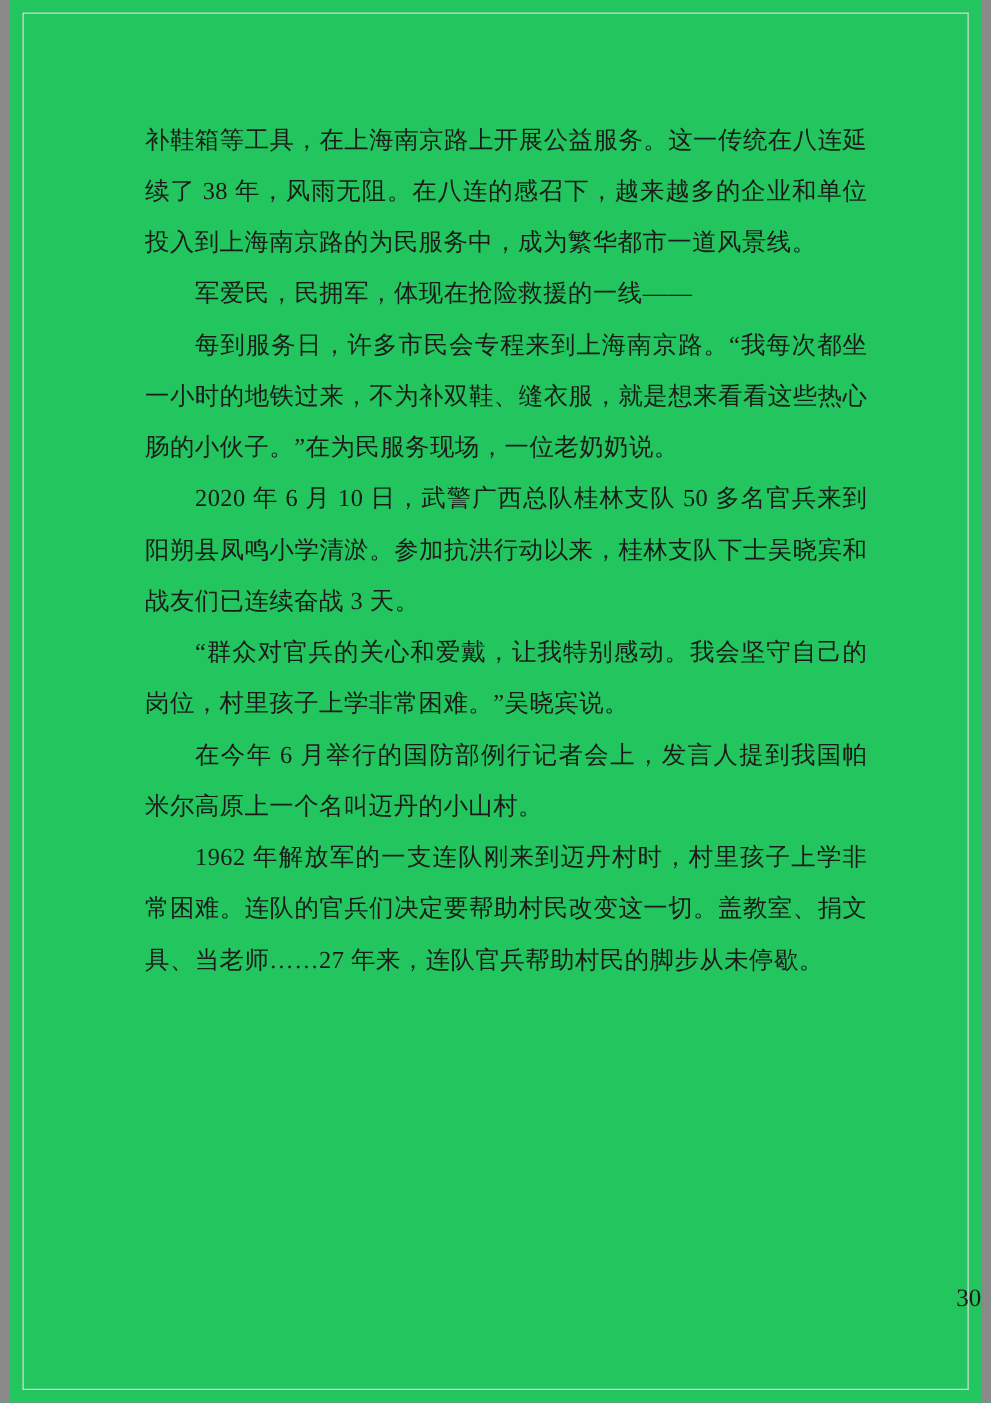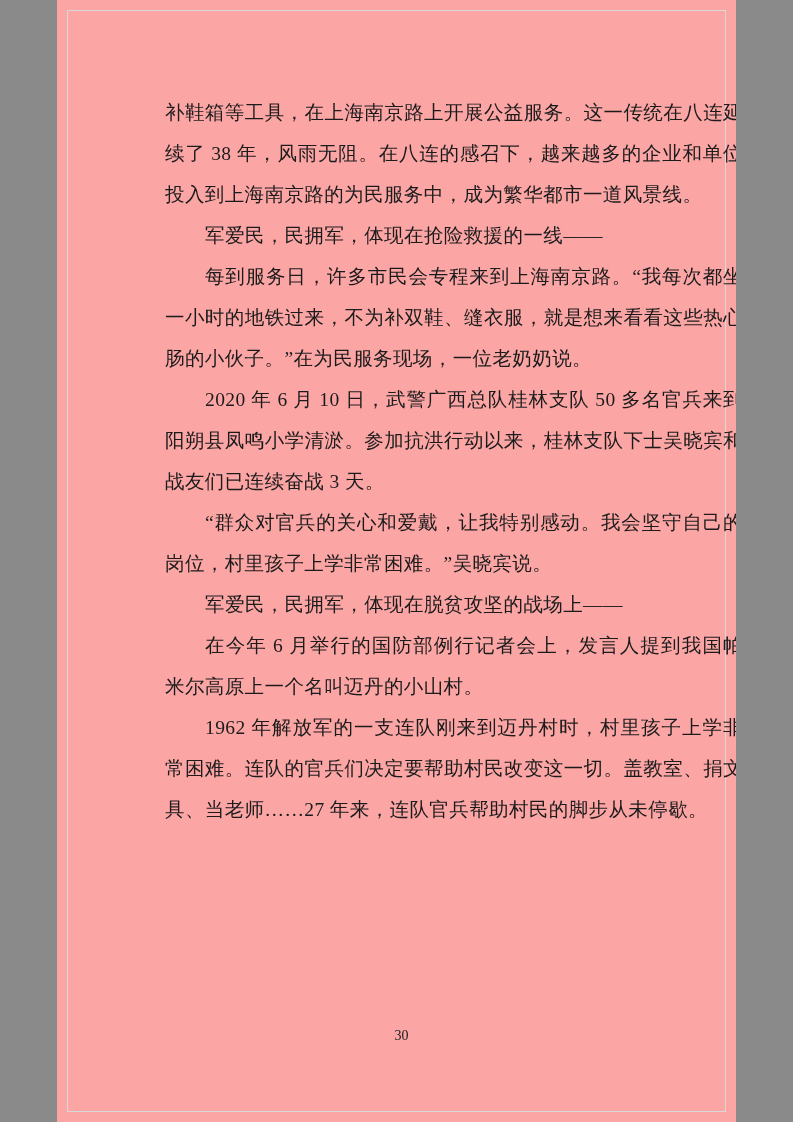--- a/index.html
+++ b/index.html
@@ -2,23 +2,23 @@
 <html><head>
 <meta charset="utf-8">
 <style>
   html, body {
     margin: 0;
     padding: 0;
     background: #8a8a8a;
   }
   .page {
     position: relative;
-    width: 679px;
+    width: 777px;
     height: 1122px;
-    background: #fca5a5;
+    background: #22c55e;
     margin: 0 auto;
     overflow: hidden;
     box-sizing: border-box;
   }
   .page-border {
     position: absolute;
     left: 10px;
     top: 10px;
     right: 10px;
     bottom: 10px;
@@ -42,38 +42,37 @@
     letter-spacing: 0.4px;
   }
   .indent {
     text-indent: 40px;
   }
   .page-number {
     position: absolute;
     left: 0;
     right: 0;
     top: 1028px;
-    text-align: center;
+    text-align: right;
     font-family: "Liberation Serif", "DejaVu Serif", serif;
-    font-size: 14px;
+    font-size: 20px;
     color: #1b1b1b;
     margin-left: 10px;
   }
 </style>
 </head>
 <body>
 
 <div class="page">
   <div class="page-border"></div>
 
   <div class="content">
     <p class="para">补鞋箱等工具，在上海南京路上开展公益服务。这一传统在八连延续了 38 年，风雨无阻。在八连的感召下，越来越多的企业和单位投入到上海南京路的为民服务中，成为繁华都市一道风景线。</p>
     <p class="para indent">军爱民，民拥军，体现在抢险救援的一线——</p>
     <p class="para indent">每到服务日，许多市民会专程来到上海南京路。“我每次都坐一小时的地铁过来，不为补双鞋、缝衣服，就是想来看看这些热心肠的小伙子。”在为民服务现场，一位老奶奶说。</p>
     <p class="para indent">2020 年 6 月 10 日，武警广西总队桂林支队 50 多名官兵来到阳朔县凤鸣小学清淤。参加抗洪行动以来，桂林支队下士吴晓宾和战友们已连续奋战 3 天。</p>
     <p class="para indent">“群众对官兵的关心和爱戴，让我特别感动。我会坚守自己的岗位，村里孩子上学非常困难。”吴晓宾说。</p>
-    <p class="para indent">军爱民，民拥军，体现在脱贫攻坚的战场上——</p>
     <p class="para indent">在今年 6 月举行的国防部例行记者会上，发言人提到我国帕米尔高原上一个名叫迈丹的小山村。</p>
     <p class="para indent">1962 年解放军的一支连队刚来到迈丹村时，村里孩子上学非常困难。连队的官兵们决定要帮助村民改变这一切。盖教室、捐文具、当老师……27 年来，连队官兵帮助村民的脚步从未停歇。</p>
   </div>
 
   <div class="page-number">30</div>
 </div>
 
 </body></html>

